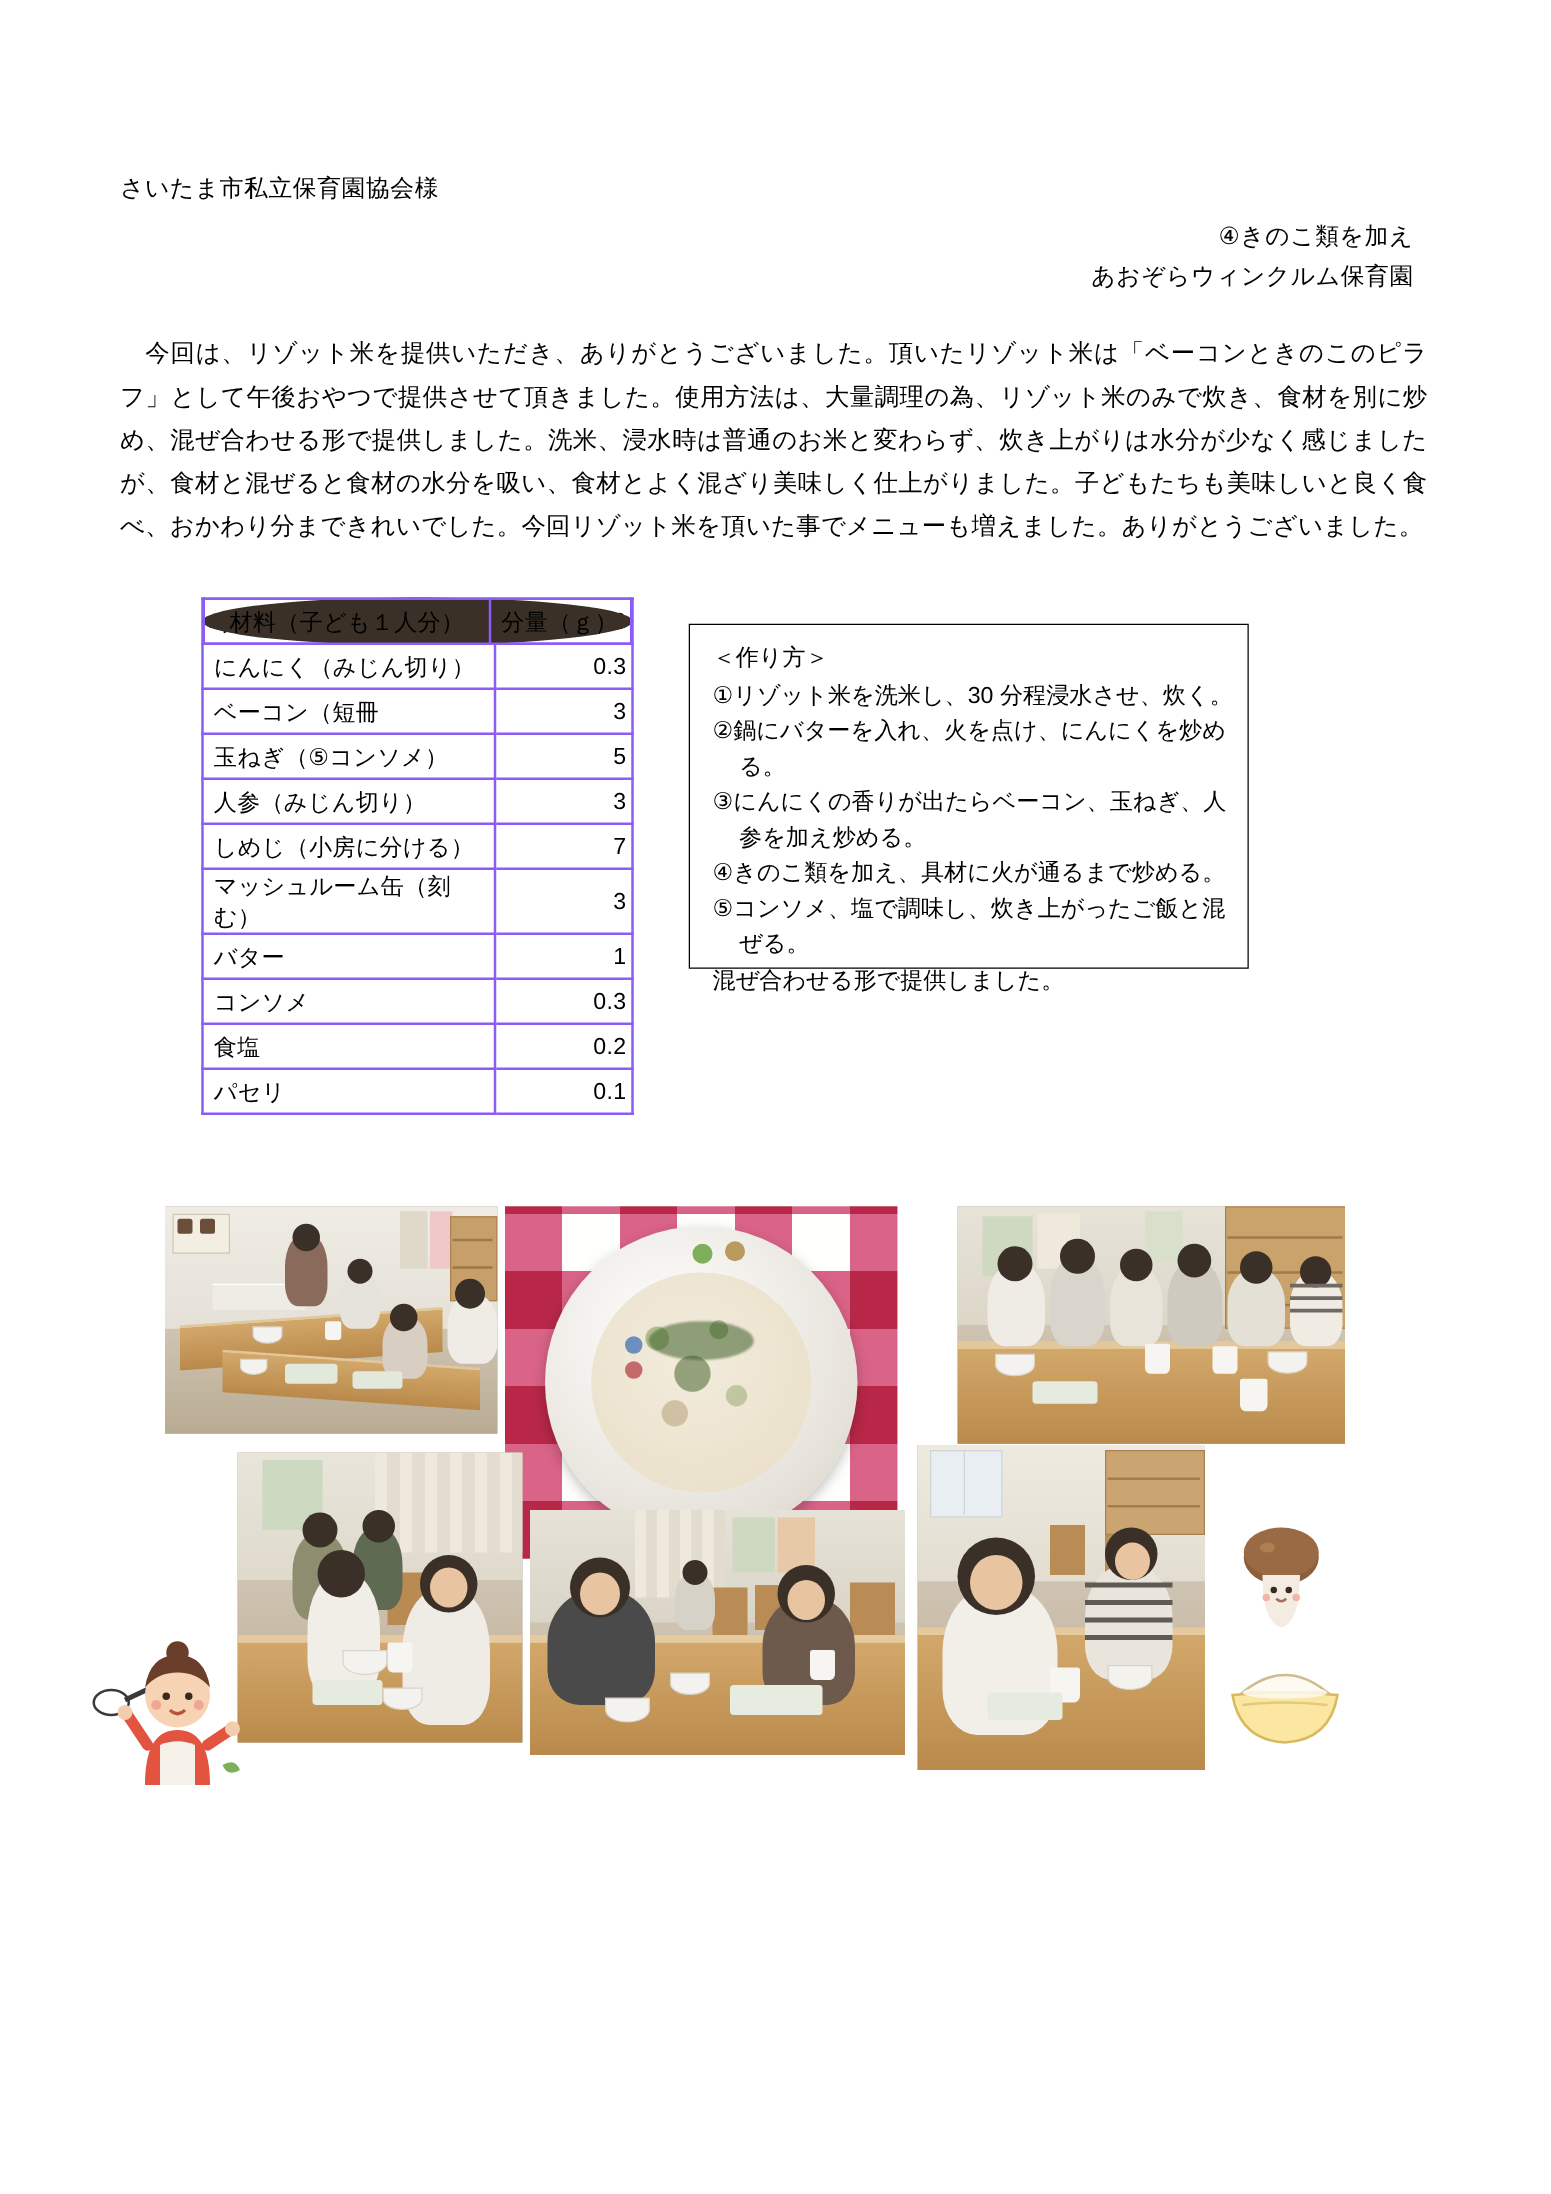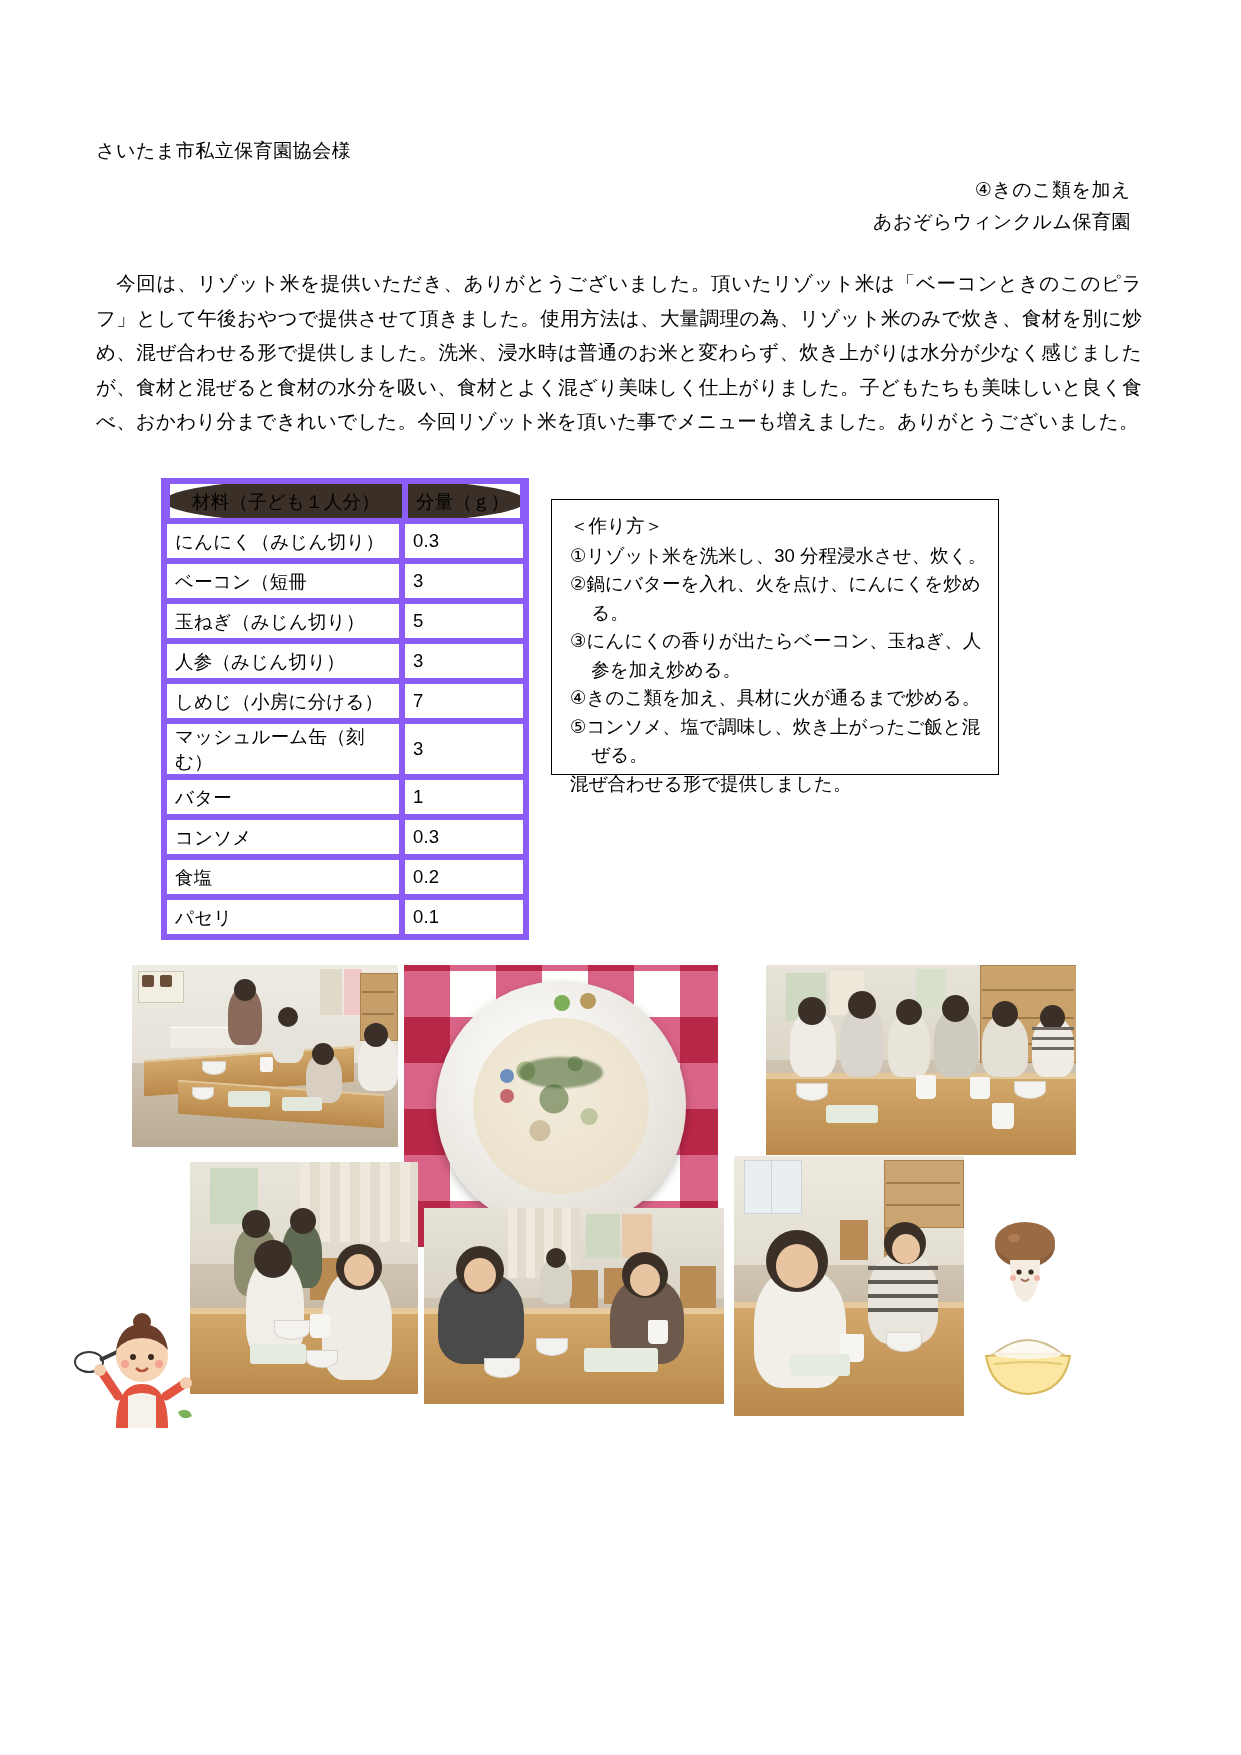--- a/index.html
+++ b/index.html
@@ -49,28 +49,28 @@
   }
   
   .ing-table {
     position: absolute;
     left: 161px;
     top: 478px;
     border-collapse: collapse;
     font-size: 18.5px;
   }
   .ing-table td {
-    border: 6px solid #8b5cf6;
+    border: 2px solid #8b5cf6;
     height: 34px;
     padding: 0 8px;
     vertical-align: middle;
     letter-spacing: 0.2px;
   }
   .ing-table td.name { width: 216px; text-align: left; }
-  .ing-table td.amt  { width: 96px;  padding-right: 14px; }
+  .ing-table td.amt  { width: 96px;  text-align: right; padding-right: 4px; }
   .ing-table tr.head td { text-align: center; padding-right: 8px; }
   .ing-table tr.head td.amt { text-align: left; }
   
   .method-box {
     position: absolute;
     left: 551px;
     top: 499px;
     width: 448px;
     height: 276px;
     border: 1px solid #000;
@@ -207,21 +207,21 @@
       </tr>
       <tr>
         <td class="name">にんにく（みじん切り）</td>
         <td class="amt">0.3</td>
       </tr>
       <tr>
         <td class="name">ベーコン（短冊</td>
         <td class="amt">3</td>
       </tr>
       <tr>
-        <td class="name">玉ねぎ（みじん切り）</td>
+        <td class="name">玉ねぎ（⑤コンソメ）</td>
         <td class="amt">5</td>
       </tr>
       <tr>
         <td class="name">人参（みじん切り）</td>
         <td class="amt">3</td>
       </tr>
       <tr>
         <td class="name">しめじ（小房に分ける）</td>
         <td class="amt">7</td>
       </tr>

